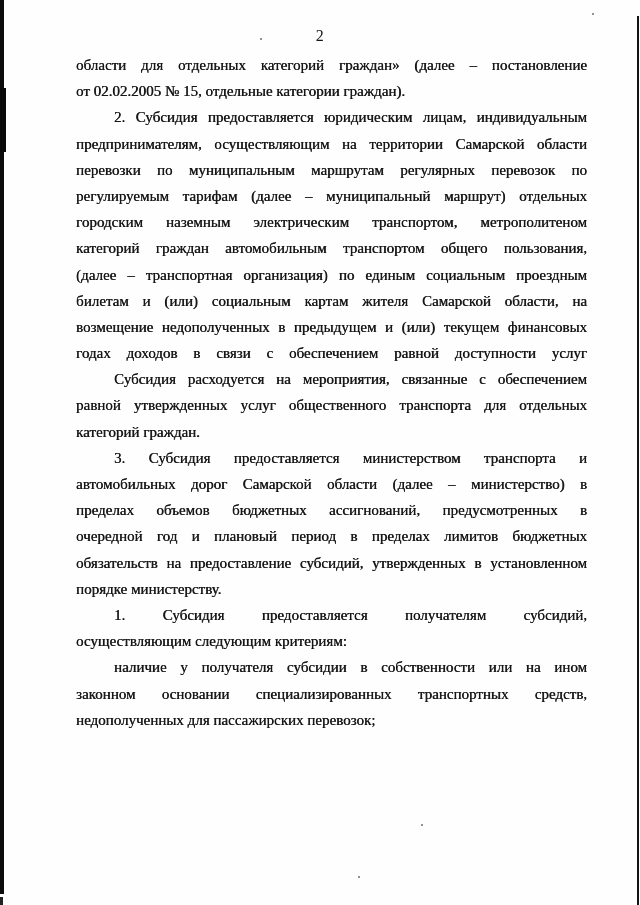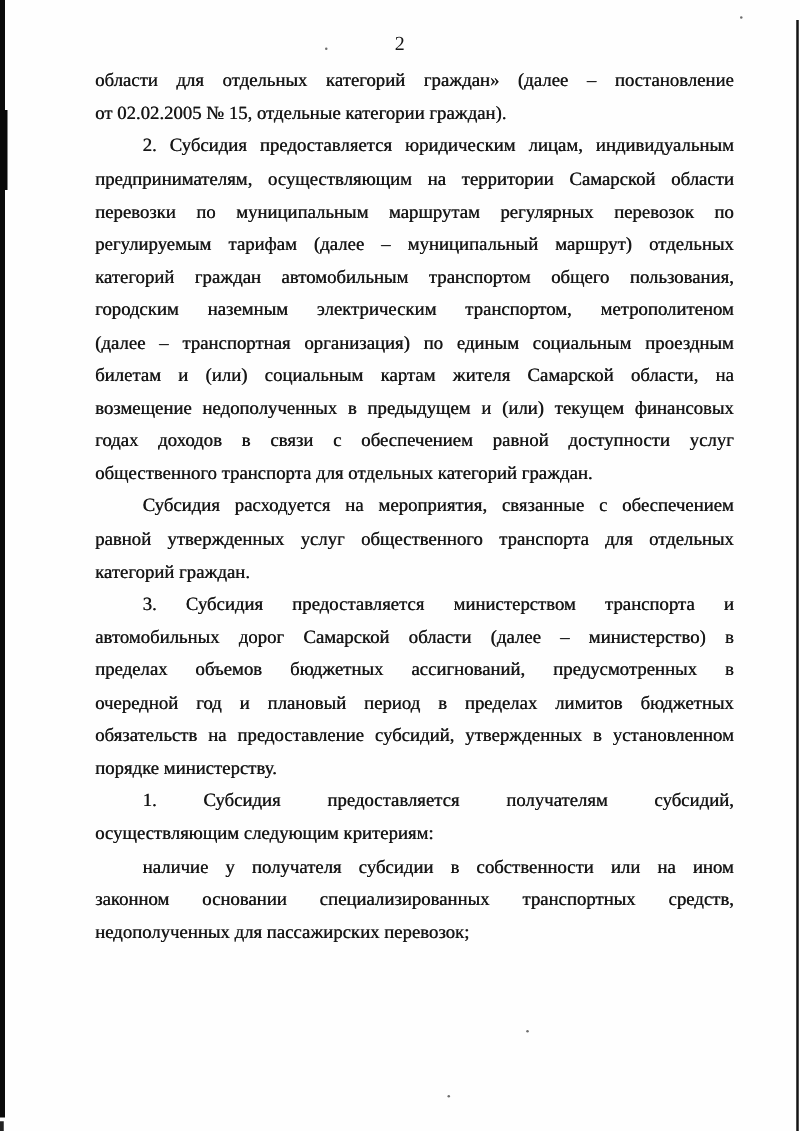--- a/index.html
+++ b/index.html
@@ -97,27 +97,26 @@
 
   <div class="page-number">2</div>
 
   <div class="content" id="doc-body">
       <div class="line">области для отдельных категорий граждан» (далее – постановление</div>
       <div class="line last">от 02.02.2005 № 15, отдельные категории граждан).</div>
       <div class="line indent">2. Субсидия предоставляется юридическим лицам, индивидуальным</div>
       <div class="line">предпринимателям, осуществляющим на территории Самарской области</div>
       <div class="line">перевозки по муниципальным маршрутам регулярных перевозок по</div>
       <div class="line">регулируемым тарифам (далее – муниципальный маршрут) отдельных</div>
+      <div class="line">городским наземным электрическим транспортом, метрополитеном</div>
       <div class="line">категорий граждан автомобильным транспортом общего пользования,</div>
-      <div class="line">городским наземным электрическим транспортом, метрополитеном</div>
       <div class="line">(далее – транспортная организация) по единым социальным проездным</div>
       <div class="line">билетам и (или) социальным картам жителя Самарской области, на</div>
       <div class="line">возмещение недополученных в предыдущем и (или) текущем финансовых</div>
       <div class="line">годах доходов в связи с обеспечением равной доступности услуг</div>
-      <div class="line last">общественного транспорта для отдельных категорий граждан.</div>
       <div class="line indent">Субсидия расходуется на мероприятия, связанные с обеспечением</div>
       <div class="line">равной утвержденных услуг общественного транспорта для отдельных</div>
       <div class="line last">категорий граждан.</div>
       <div class="line indent">3. Субсидия предоставляется министерством транспорта и</div>
       <div class="line">автомобильных дорог Самарской области (далее – министерство) в</div>
       <div class="line">пределах объемов бюджетных ассигнований, предусмотренных в</div>
       <div class="line">очередной год и плановый период в пределах лимитов бюджетных</div>
       <div class="line">обязательств на предоставление субсидий, утвержденных в установленном</div>
       <div class="line last">порядке министерству.</div>
       <div class="line indent">1. Субсидия предоставляется получателям субсидий,</div>

